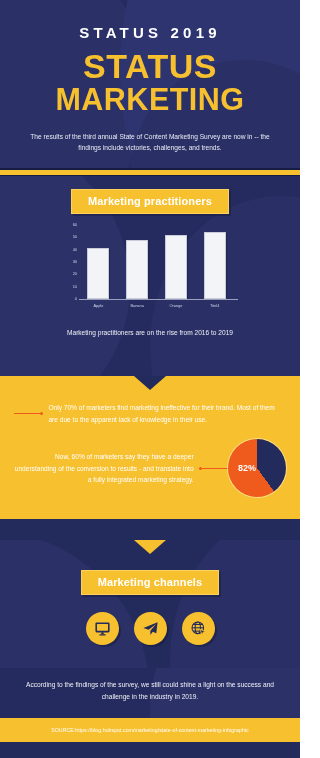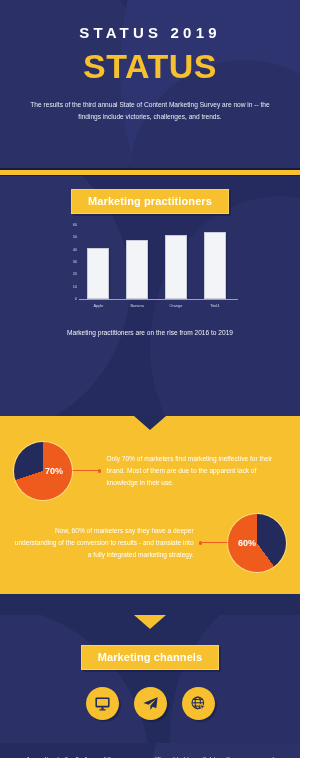--- a/index.html
+++ b/index.html
@@ -31,21 +31,21 @@
     color:#e9ecf5; font-size:6.6px; line-height:1.75;
     margin-top:16px; padding:0 22px;
   }
 
   
   .rule-wrap { position:relative; z-index:3; }
   .rule-thin { height:1.5px; background:#171c45; }
   .rule-gold { height:5px; background:#f7c02e; }
 
   
-  .sec-chart { position:relative; background:#252b5e; height:240px; overflow:hidden; }
+  .sec-chart { position:relative; background:#252b5e; height:200px; overflow:hidden; }
   .sec-chart .blob-d { width:300px; height:300px; left:-170px; top:-40px; background:#2c3268; }
   .sec-chart .blob-e { width:260px; height:300px; right:-110px; top:20px; background:#2a3065; }
   .banner-wrap { position:relative; z-index:3; display:flex; justify-content:center; padding-top:13px; }
   .banner {
     background:#f7c02e; color:#ffffff; font-weight:bold;
     font-size:11px; letter-spacing:0.1px;
     padding:5px 16px 6px; border:1px solid #fcd25e;
     box-shadow:2px 2px 0 rgba(20,24,60,.45);
   }
   .chart-area { position:relative; z-index:3; margin:11px auto 0; width:176px; height:92px; }
@@ -133,20 +133,21 @@
 <div class="page">
 
   <div class="header">
     <div class="blob blob-a"></div>
     <div class="blob blob-b"></div>
     <div class="blob blob-c"></div>
     <div class="hdr-inner">
       <div class="status-line">STATUS 2019</div>
       <div class="big-title">
         <span>STATUS</span>
+        <span class="l2">MARKETING</span>
       </div>
       <div class="tagline">The results of the third annual State of Content Marketing Survey are now in -- the findings include victories, challenges, and trends.</div>
     </div>
   </div>
 
   <div class="rule-wrap">
     <div class="rule-thin"></div>
     <div class="rule-gold"></div>
     <div class="rule-thin"></div>
   </div>
@@ -192,38 +193,35 @@
         </div>
     </div>
 
     <div class="caption-rise">Marketing practitioners are on the rise from 2016 to 2019</div>
   </div>
 
   <div class="sec-pies">
     <div class="notch-down-navy"></div>
 
     <div class="pie-row first">
-      <div class="pie" id="pie1" style="background: conic-gradient(rgb(239, 91, 28) 0deg, rgb(239, 91, 28) 252deg, rgb(35, 42, 92) 252deg, rgb(35, 42, 92) 360deg);">
-        <span class="pie-label pie1-label">70%</span>
-      </div>
       <div class="connector">
         <div class="conn-line"></div>
         <div class="conn-dot"></div>
       </div>
       <div class="pie-text left-al">Only 70% of marketers find marketing ineffective for their brand. Most of them are due to the apparent lack of knowledge in their use.</div>
     </div>
 
     <div class="pie-row second">
       <div class="pie-text right-al">Now, 60% of marketers say they have a deeper understanding of the conversion to results - and translate into a fully integrated marketing strategy.</div>
       <div class="connector">
         <div class="conn-dot"></div>
         <div class="conn-line"></div>
       </div>
       <div class="pie" id="pie2" style="background: conic-gradient(rgb(35, 42, 92) 0deg, rgb(35, 42, 92) 144deg, rgb(239, 91, 28) 144deg, rgb(239, 91, 28) 360deg);">
-        <span class="pie-label pie2-label">60%</span>
+        <span class="pie-label pie2-label">82%</span>
       </div>
     </div>
   </div>
 
   <div class="sec-channels">
     <div class="notch-down-gold"></div>
     <div class="blob blob-f"></div>
     <div class="blob blob-g"></div>
 
     <div class="ch-banner-wrap">

